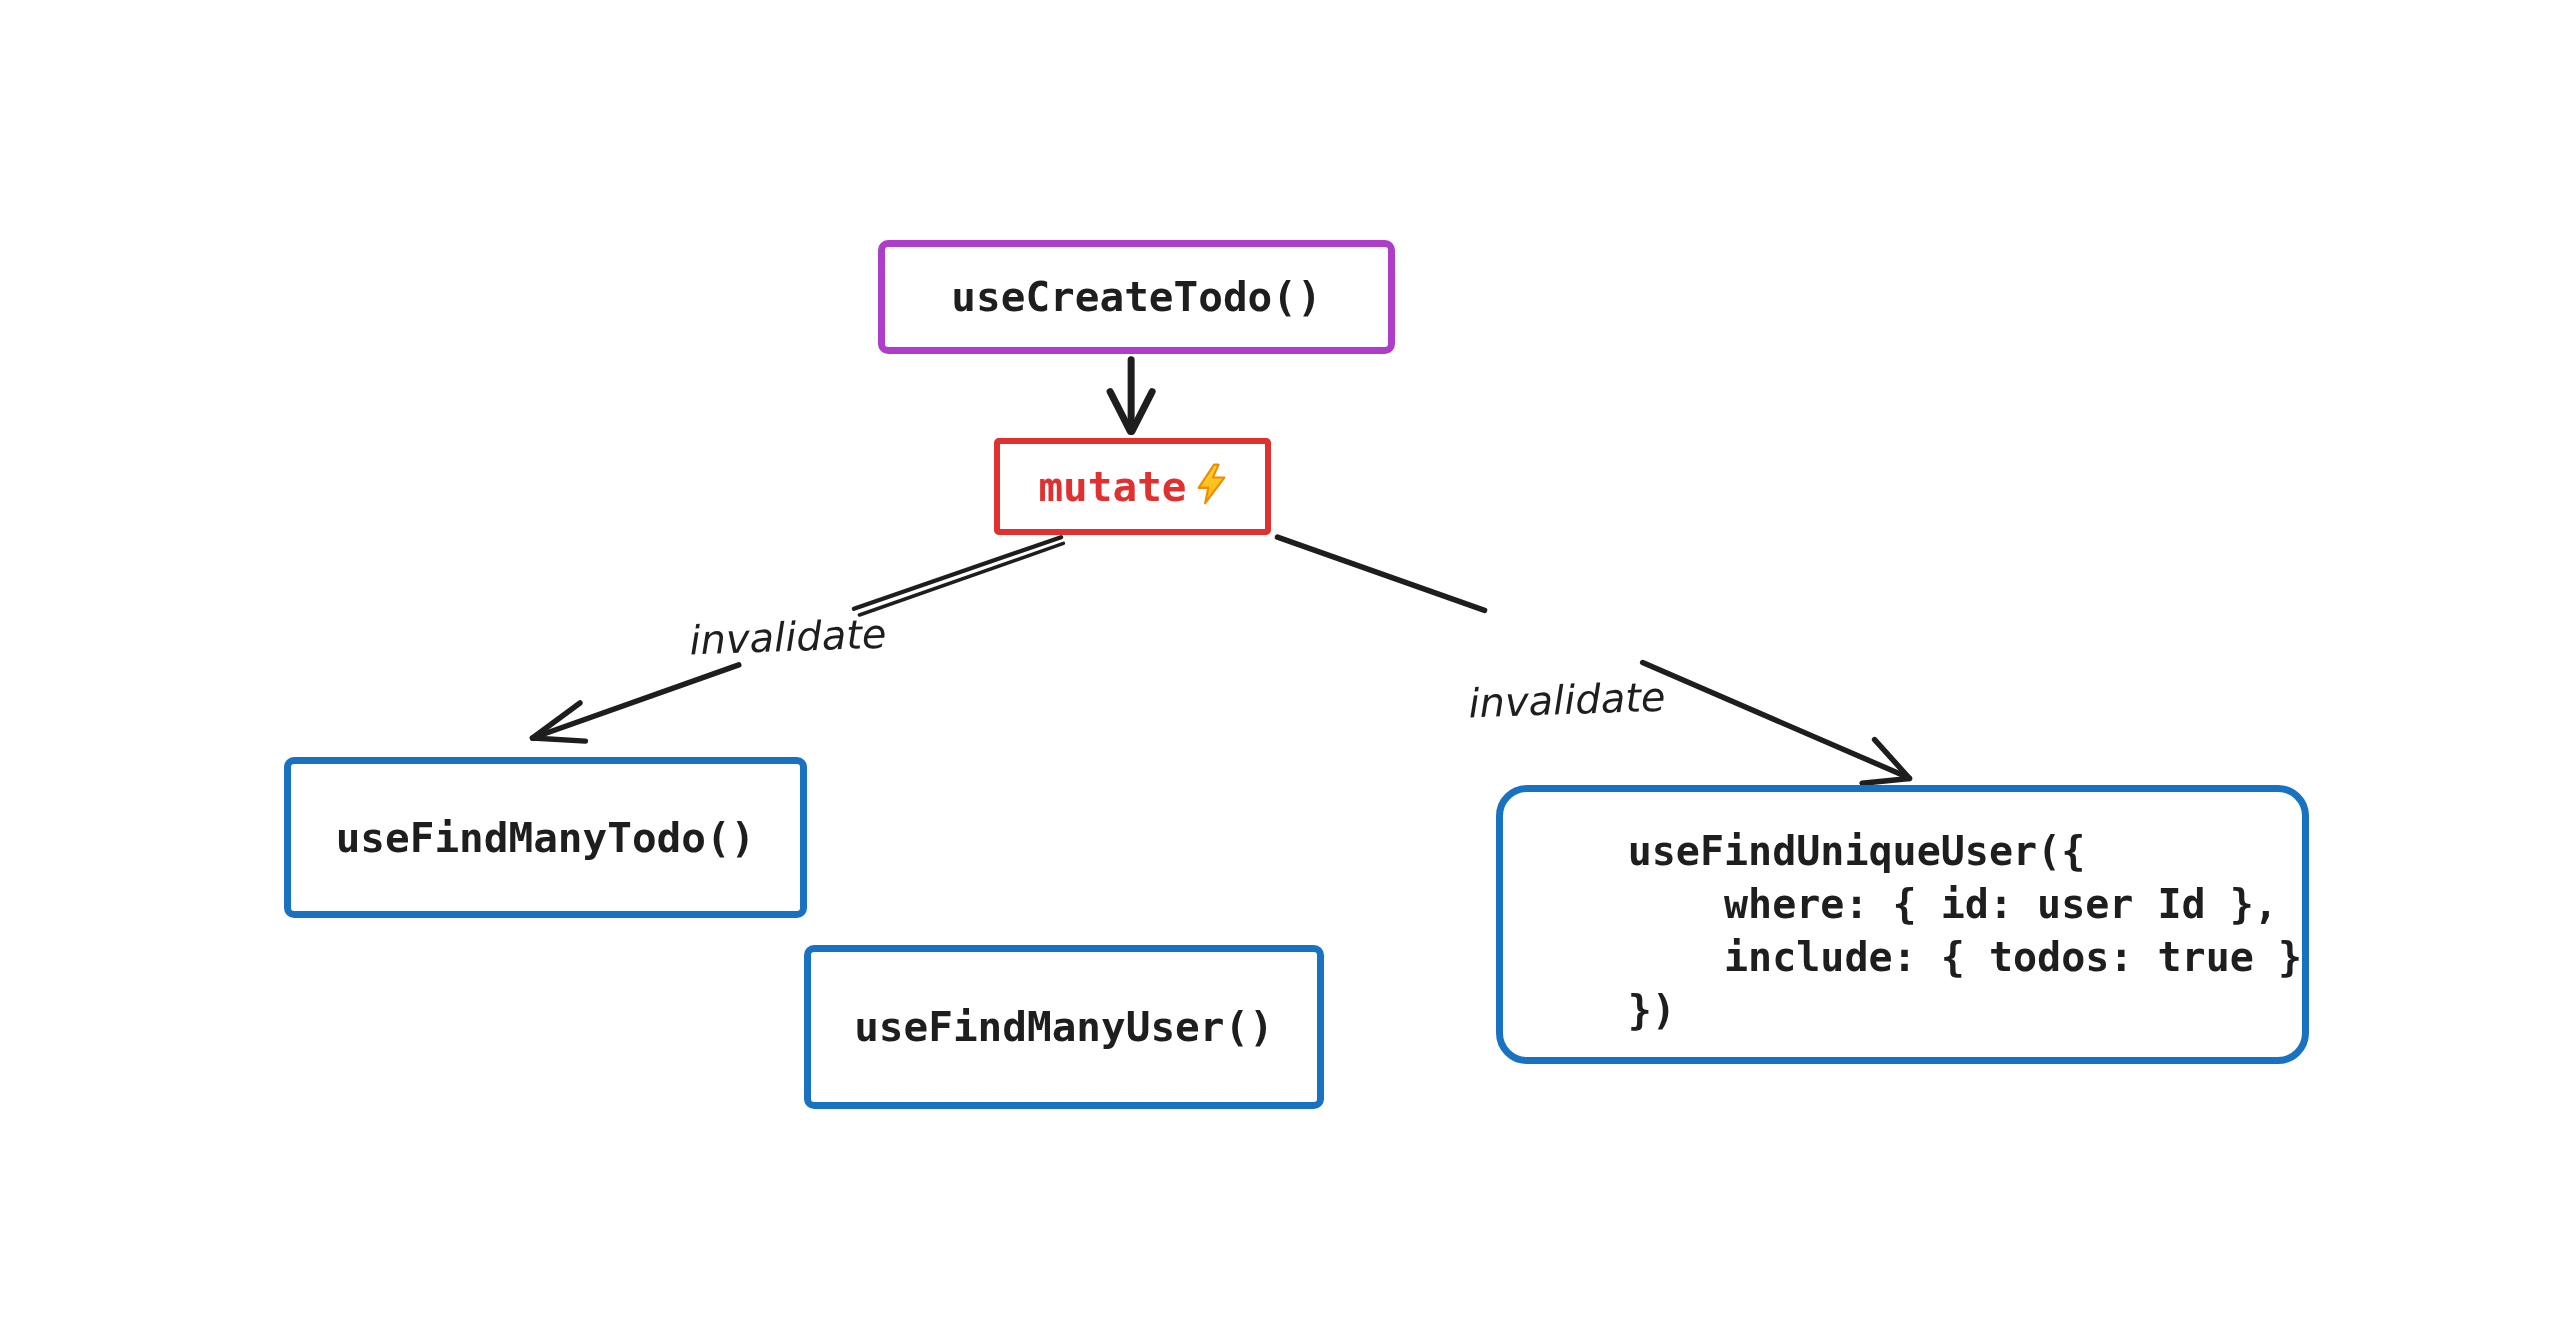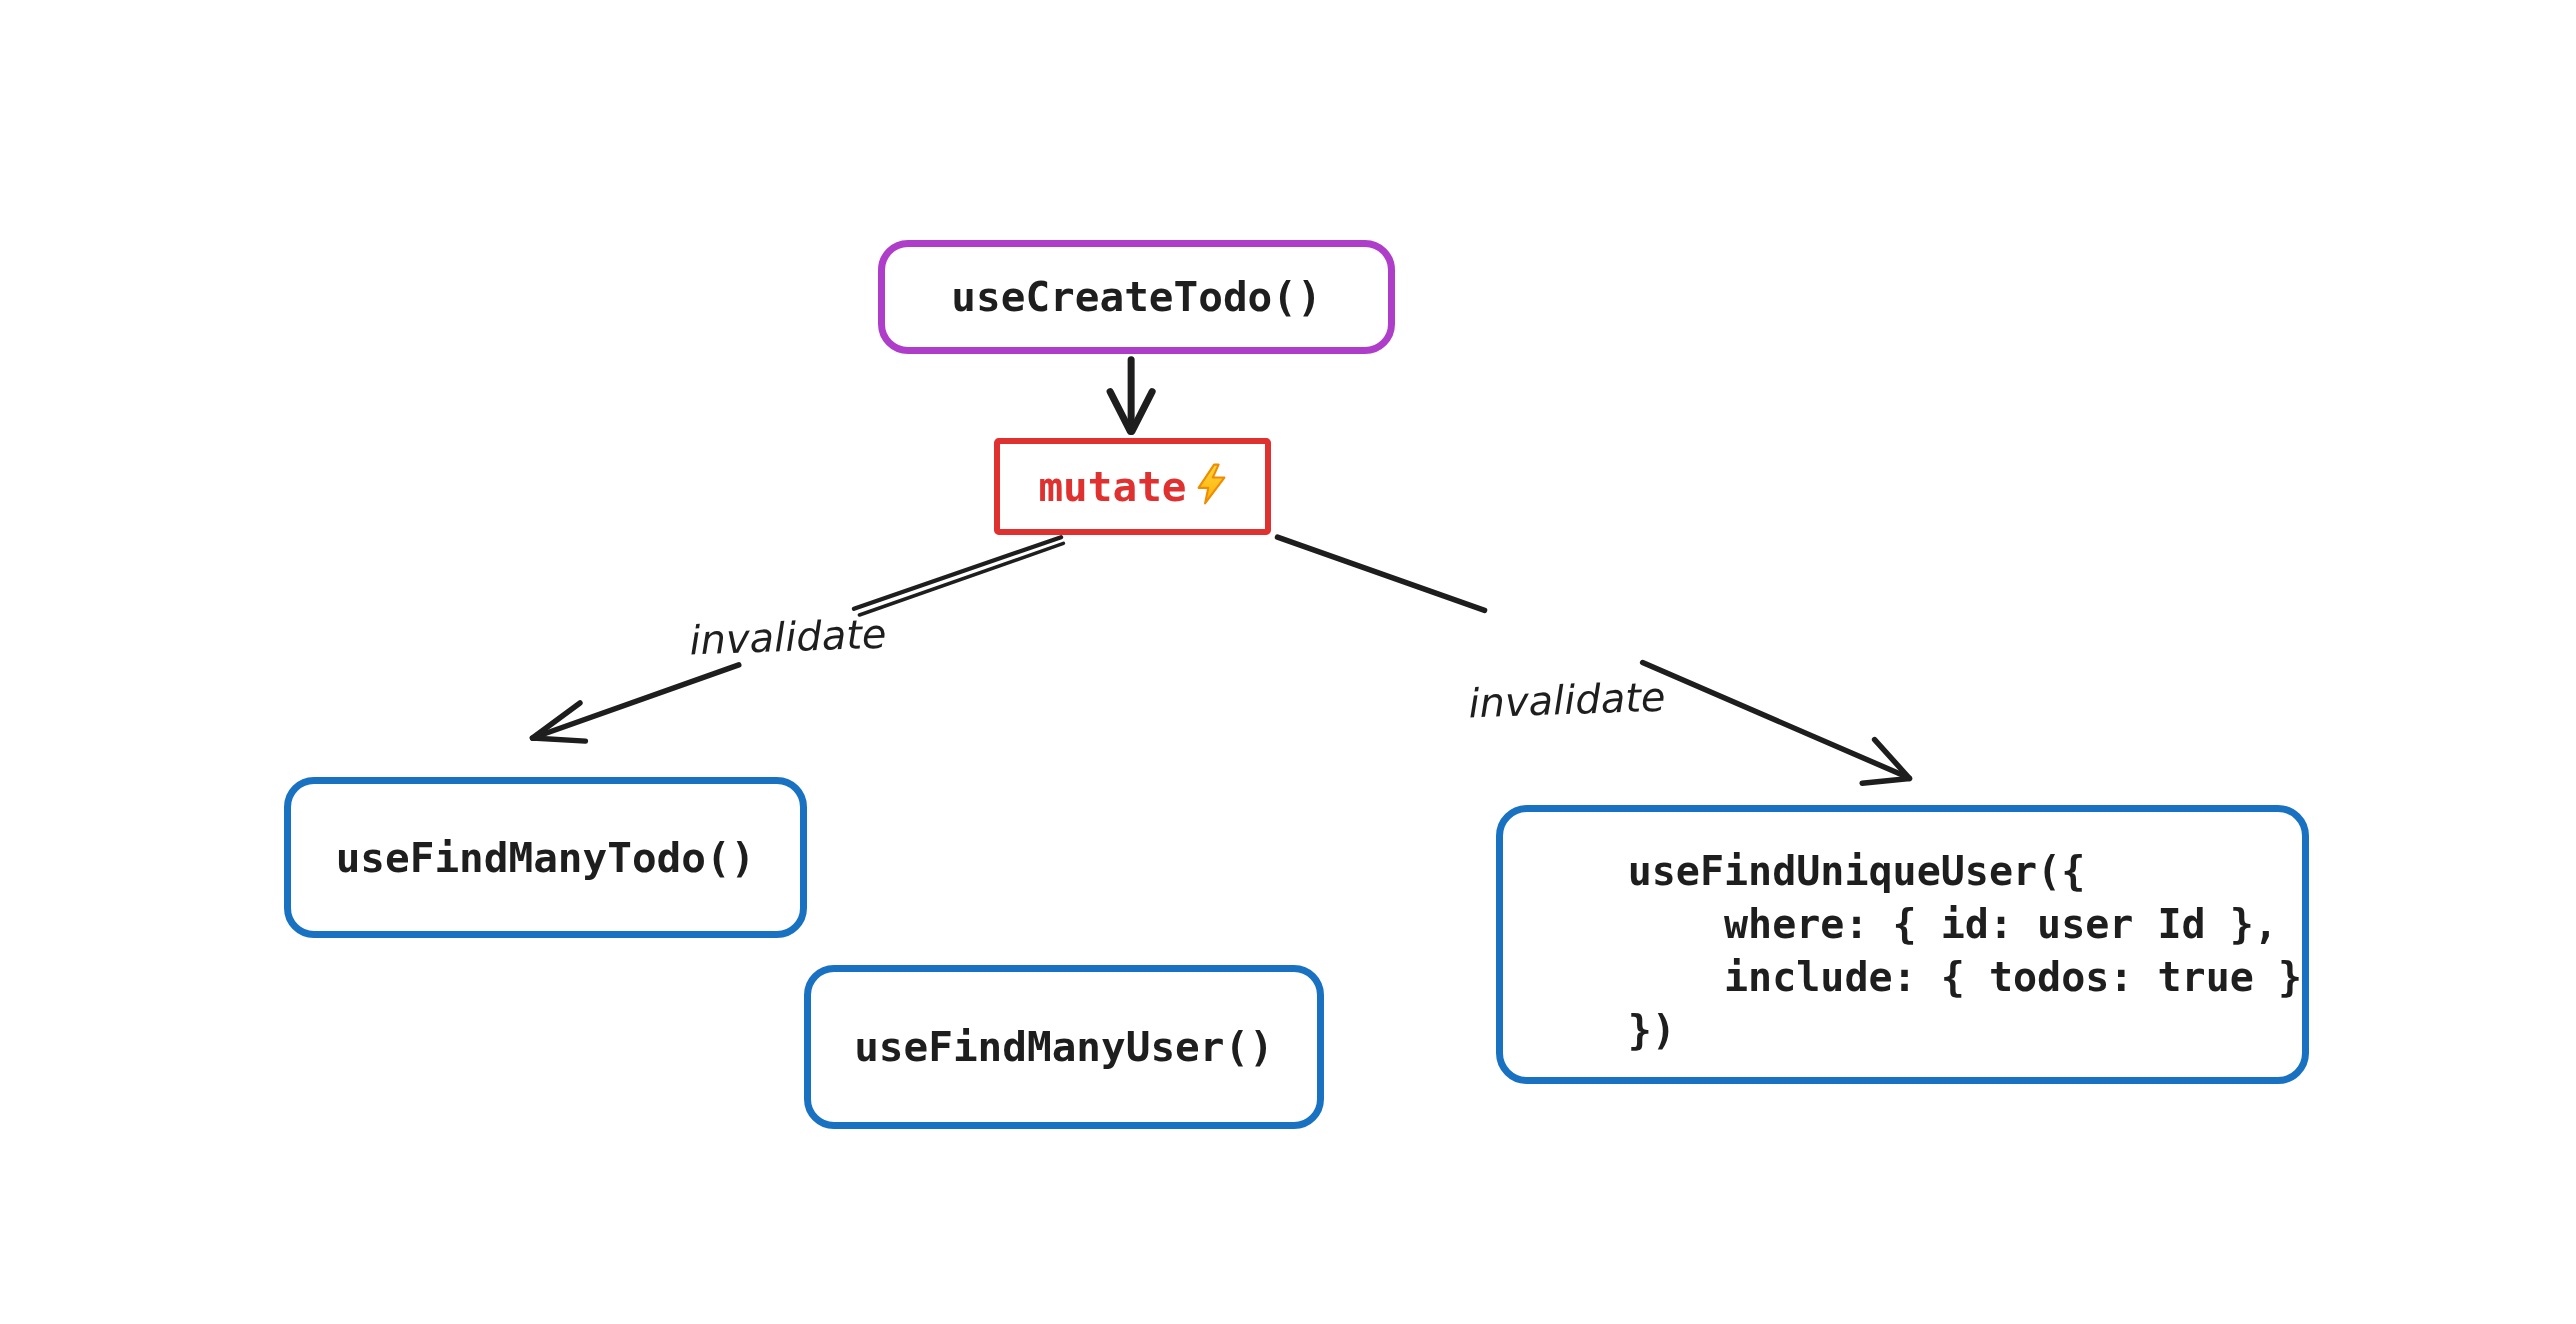--- a/index.html
+++ b/index.html
@@ -31,23 +31,23 @@
     box-sizing: border-box;
     background: #ffffff;
     display: flex;
     align-items: center;
     justify-content: center;
     color: var(--ink, #1e1e1e);
     font-weight: bold;
     font-size: 41px;
     white-space: pre;
   }
-  .node.rounded { border-radius: 30px; }
+  .node.rounded { border-radius: 10px; }
   .node.purple  { border: 7px solid var(--purple, #ae3ec9); }
-  .node.blue    { border: 7px solid var(--blue, #1971c2); margin-top: 20px; }
+  .node.blue    { border: 7px solid var(--blue, #1971c2); }
   .node.red     {
     border: 6.2px solid var(--red, #e03131);
     border-radius: 4.7px;
     color: var(--red, #e03131);
   }
   #node-create          { left: 878px; top: 240px;  width: 517px;  height: 114px; }
   #node-mutate          { left: 994px; top: 438px;  width: 277px;  height: 97px; gap: 9px; }
   #node-find-many-todo  { left: 284px;  top: 757px;  width: 523px;  height: 161px; }
   #node-find-many-user  { left: 804px; top: 945px; width: 520px;  height: 164px; }
   #node-find-unique-user{

